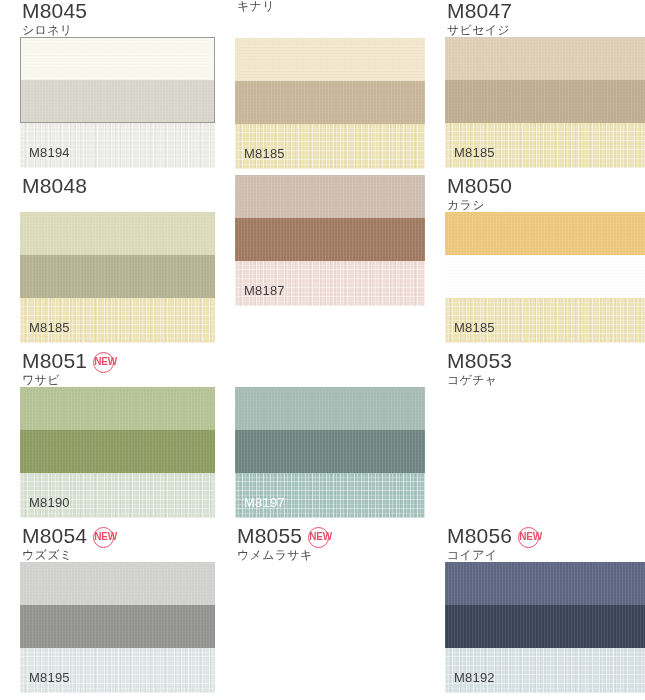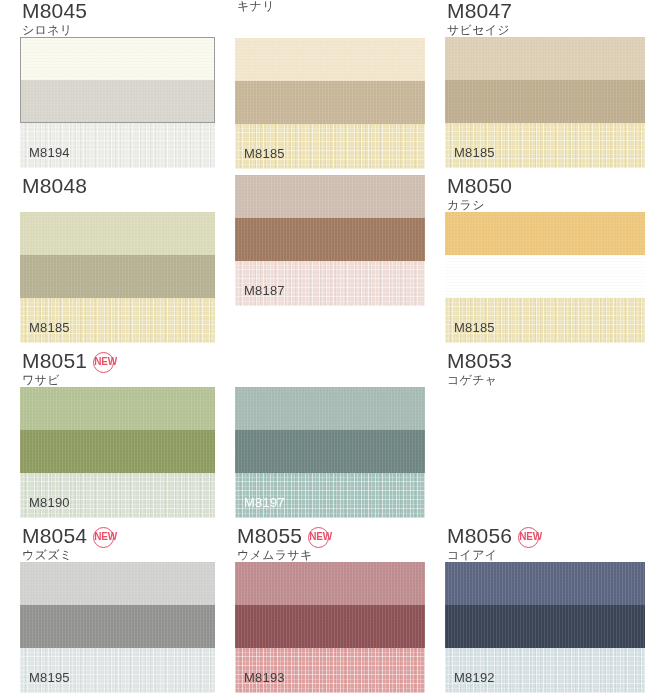--- a/index.html
+++ b/index.html
@@ -237,26 +237,20 @@
       </div>
     </div>
     <div class="cell">
       <div class="cell-head">
         <div class="title-row">
           <div class="code">M8055</div>
           <div class="badge">NEW</div>
         </div>
         <div class="kana">ウメムラサキ</div>
       </div>
-      <div class="swatch">
-        <div class="band band-top" style="background: rgb(192, 142, 144);"></div>
-        <div class="band band-mid" style="background: rgb(142, 83, 86);"></div>
-        <div class="band band-bot" style="background: rgb(223, 160, 160);"></div>
-        <div class="sub-code">M8193</div>
-      </div>
     </div>
     <div class="cell">
       <div class="cell-head">
         <div class="title-row">
           <div class="code">M8056</div>
           <div class="badge">NEW</div>
         </div>
         <div class="kana">コイアイ</div>
       </div>
       <div class="swatch">

